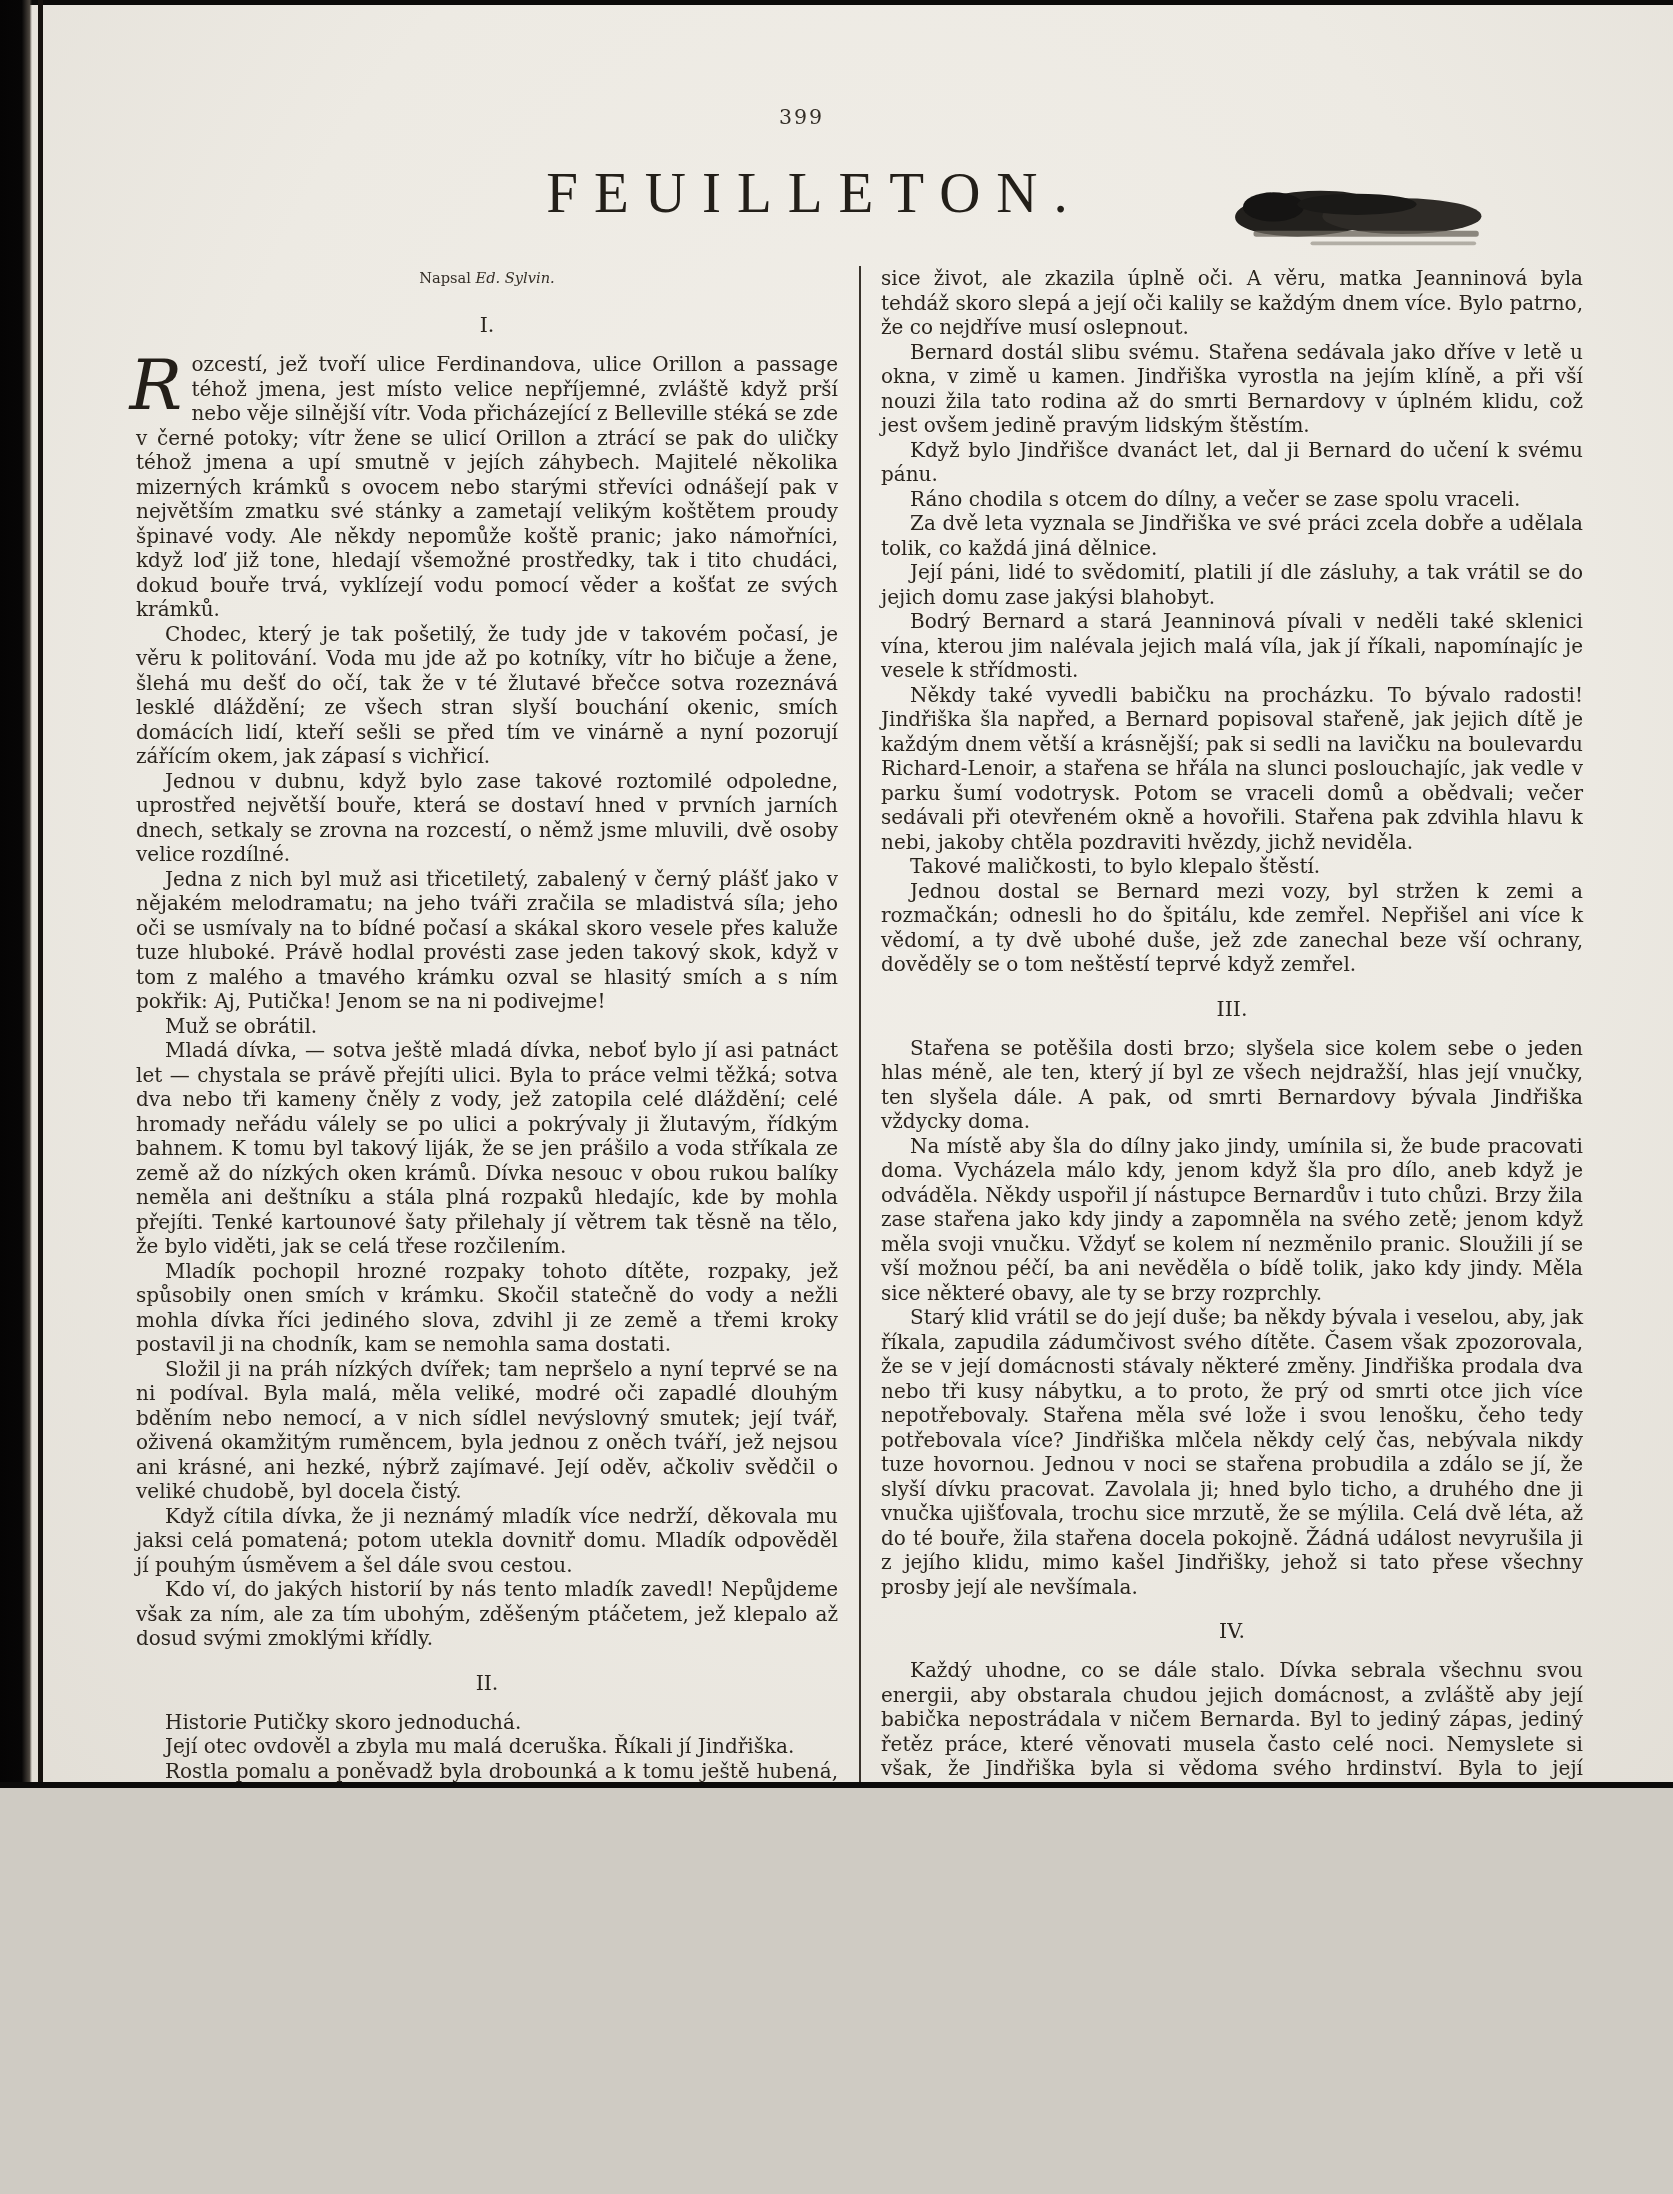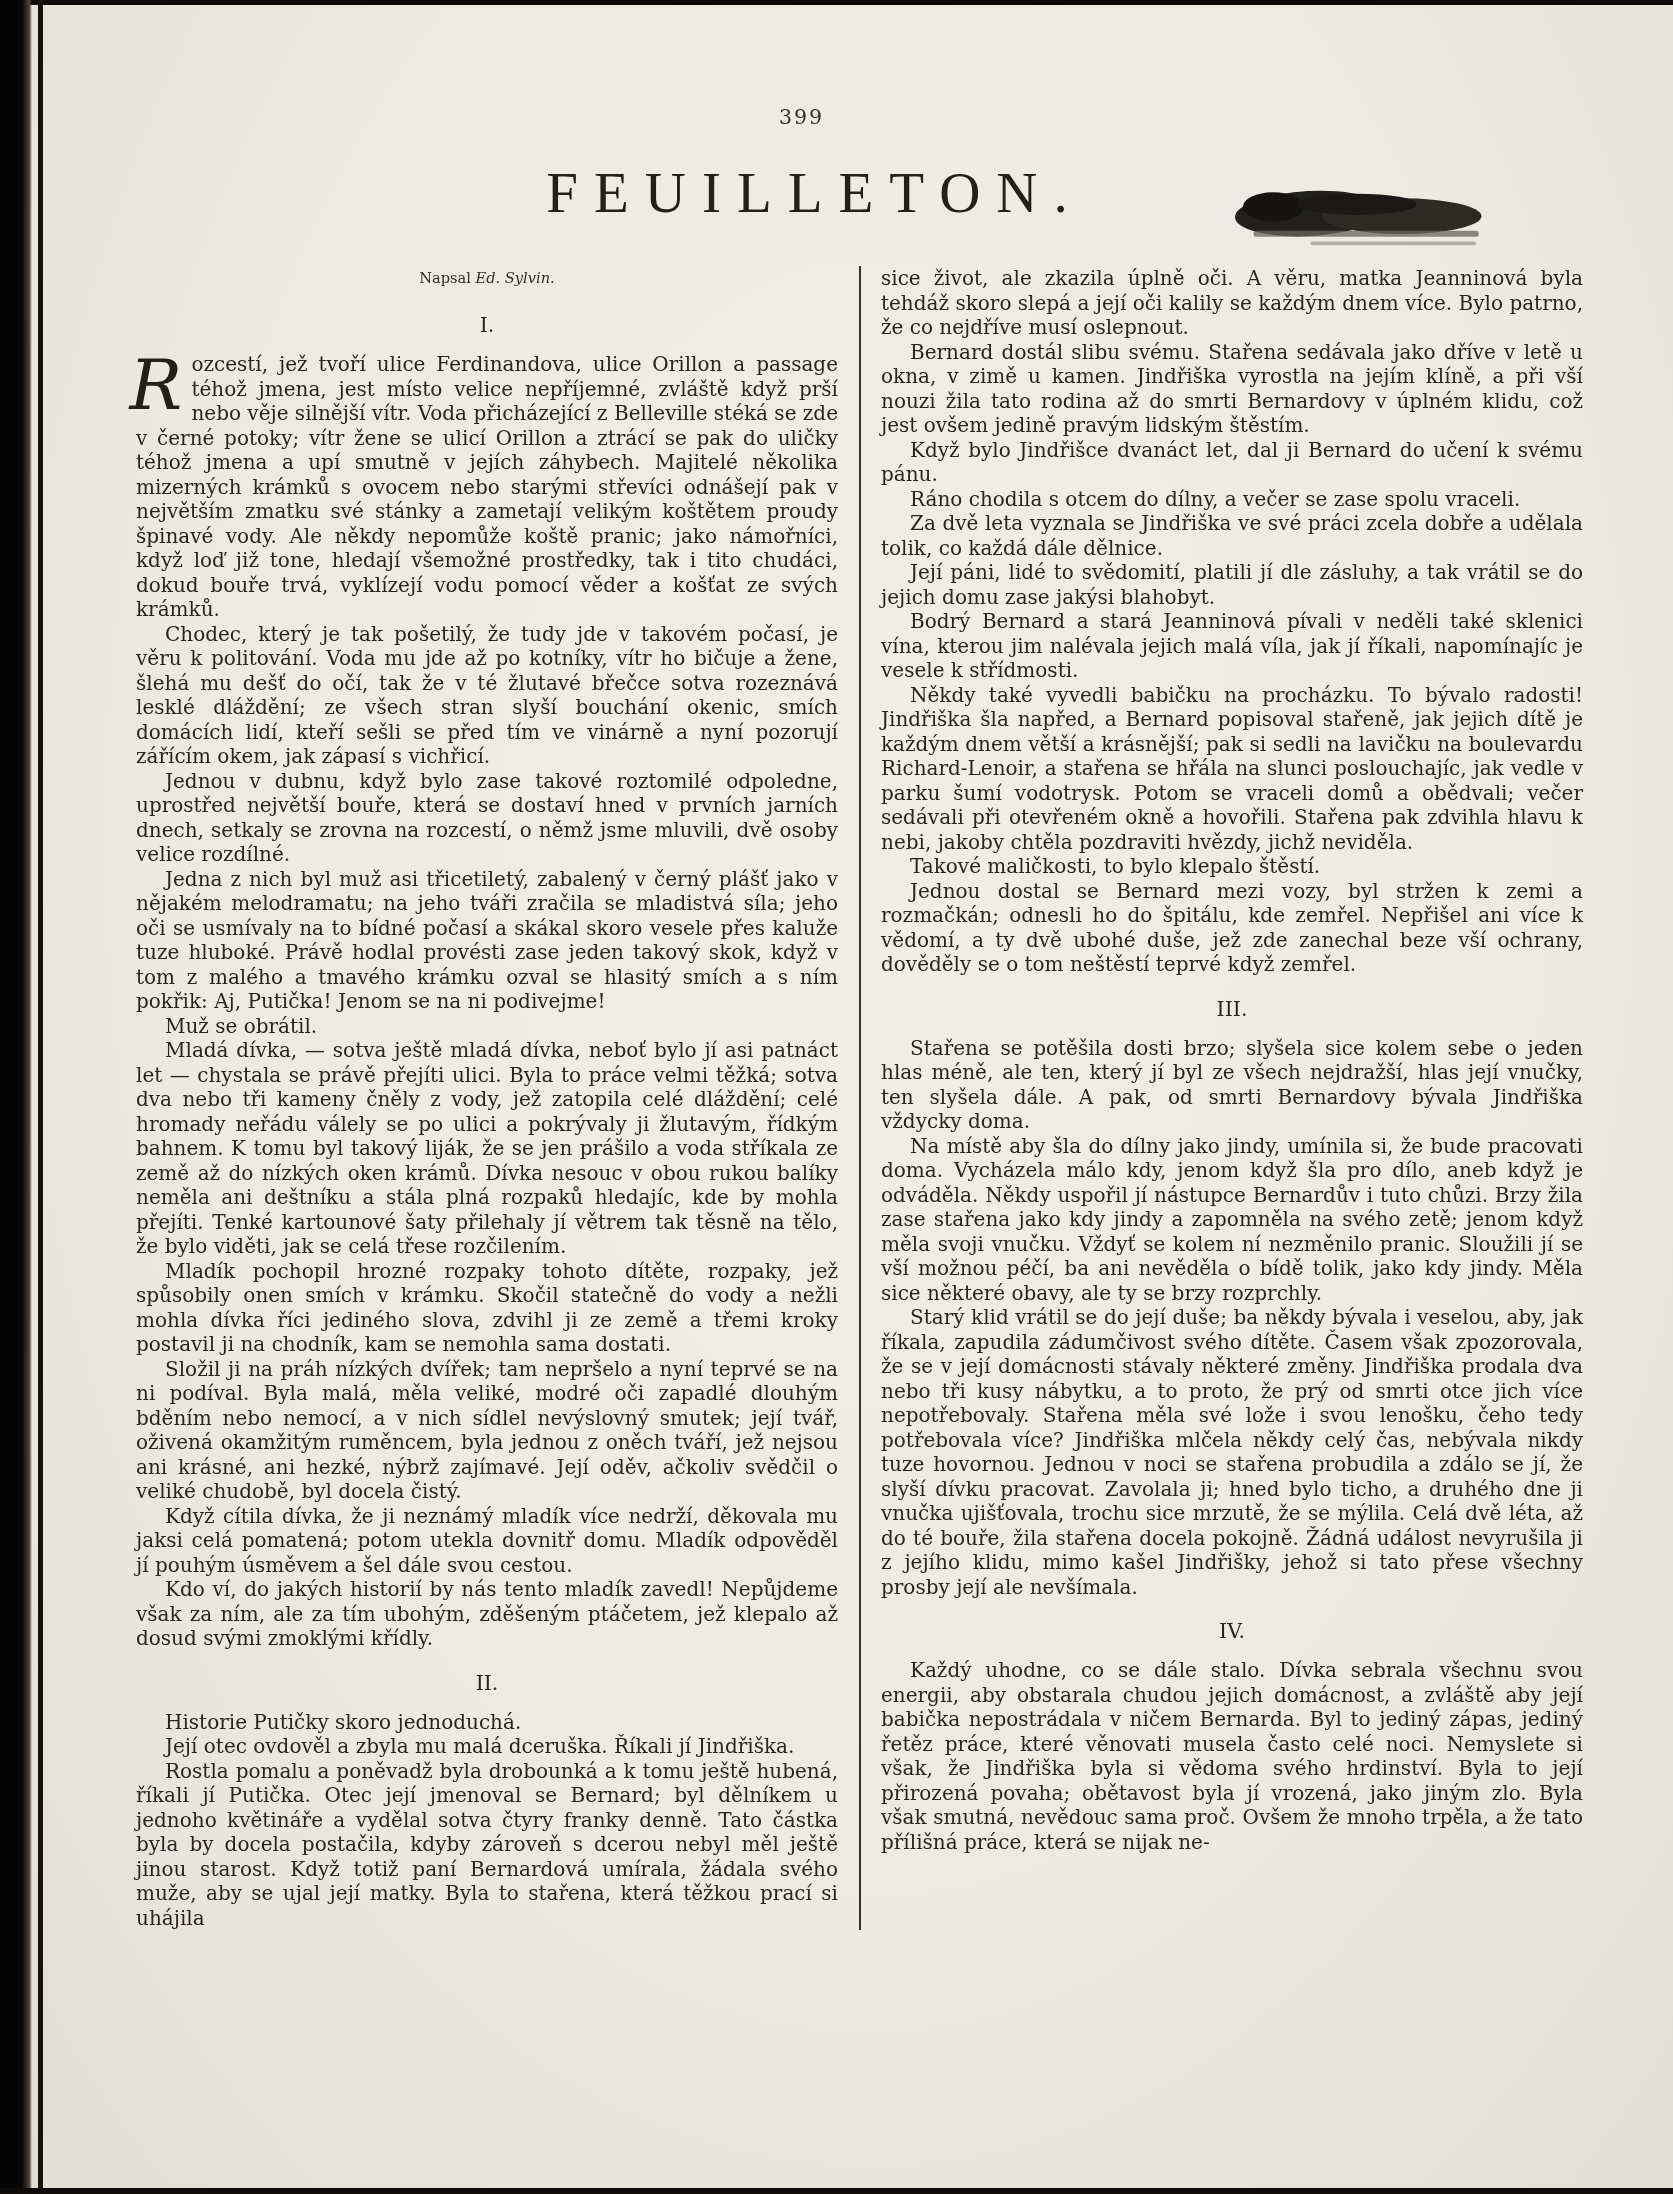--- a/index.html
+++ b/index.html
@@ -6,21 +6,21 @@
     --paper:#edeae3;
     --ink:#2a241d;
   }
   *{margin:0;padding:0;box-sizing:border-box;}
   html,body{background:#cfcbc3;}
   body{
     width:1674px;height:2194px;
     font-family:"DejaVu Serif","Liberation Serif",serif;
   }
   #page{
-    position:relative;width:1674px;height:2194px;overflow:hidden;
+    position:relative;width:1674px;height:1788px;overflow:hidden;
     background:radial-gradient(ellipse at 52% 38%, #f1eee8 0%, var(--paper) 55%, #e2ded6 100%);
   }
   .edge-top{position:absolute;top:0;left:0;width:100%;height:4.6px;background:#0c0b0a;}
   .edge-bottom{position:absolute;bottom:0;left:0;width:100%;height:6px;background:#0c0b0a;}
   .binding{
     position:absolute;top:0;left:0;width:32px;height:100%;
     background:linear-gradient(90deg,#050404 0%,#070606 68%,#4a443d 92%,rgba(74,68,61,0) 100%);
   }
   .binding-line{position:absolute;top:0;left:38px;width:4.6px;height:100%;background:#16120f;}
   .page-number{
@@ -98,21 +98,21 @@
         <p class="blk p">Historie Putičky skoro jednoduchá.</p>
         <p class="blk p">Její otec ovdověl a zbyla mu malá dceruška. Říkali jí Jindřiška.</p>
         <p class="blk p">Rostla pomalu a poněvadž byla drobounká a k tomu ještě hubená, říkali jí Putička. Otec její jmenoval se Bernard; byl dělníkem u jednoho květináře a vydělal sotva čtyry franky denně. Tato částka byla by docela postačila, kdyby zároveň s dcerou nebyl měl ještě jinou starost. Když totiž paní Bernardová umírala, žádala svého muže, aby se ujal její matky. Byla to stařena, která těžkou prací si uhájila</p>
       </div>
     <div class="divider"></div>
     <div class="col" id="col-right">
         <p class="blk p cont">sice život, ale zkazila úplně oči. A věru, matka Jeanninová byla tehdáž skoro slepá a její oči kalily se každým dnem více. Bylo patrno, že co nejdříve musí oslepnout.</p>
         <p class="blk p">Bernard dostál slibu svému. Stařena sedávala jako dříve v letě u okna, v zimě u kamen. Jindřiška vyrostla na jejím klíně, a při vší nouzi žila tato rodina až do smrti Bernardovy v úplném klidu, což jest ovšem jedině pravým lidským štěstím.</p>
         <p class="blk p">Když bylo Jindřišce dvanáct let, dal ji Bernard do učení k svému pánu.</p>
         <p class="blk p">Ráno chodila s otcem do dílny, a večer se zase spolu vraceli.</p>
-        <p class="blk p">Za dvě leta vyznala se Jindřiška ve své práci zcela dobře a udělala tolik, co každá dále dělnice.</p>
+        <p class="blk p">Za dvě leta vyznala se Jindřiška ve své práci zcela dobře a udělala tolik, co každá jiná dělnice.</p>
         <p class="blk p">Její páni, lidé to svědomití, platili jí dle zásluhy, a tak vrátil se do jejich domu zase jakýsi blahobyt.</p>
         <p class="blk p">Bodrý Bernard a stará Jeanninová pívali v neděli také sklenici vína, kterou jim nalévala jejich malá víla, jak jí říkali, napomínajíc je vesele k střídmosti.</p>
         <p class="blk p">Někdy také vyvedli babičku na procházku. To bývalo radosti! Jindřiška šla napřed, a Bernard popisoval stařeně, jak jejich dítě je každým dnem větší a krásnější; pak si sedli na lavičku na boulevardu Richard-Lenoir, a stařena se hřála na slunci poslouchajíc, jak vedle v parku šumí vodotrysk. Potom se vraceli domů a obědvali; večer sedávali při otevřeném okně a hovořili. Stařena pak zdvihla hlavu k nebi, jakoby chtěla pozdraviti hvězdy, jichž neviděla.</p>
         <p class="blk p">Takové maličkosti, to bylo klepalo štěstí.</p>
         <p class="blk p">Jednou dostal se Bernard mezi vozy, byl stržen k zemi a rozmačkán; odnesli ho do špitálu, kde zemřel. Nepřišel ani více k vědomí, a ty dvě ubohé duše, jež zde zanechal beze vší ochrany, dověděly se o tom neštěstí teprvé když zemřel.</p>
         <div class="blk numeral">III.</div>
         <p class="blk p">Stařena se potěšila dosti brzo; slyšela sice kolem sebe o jeden hlas méně, ale ten, který jí byl ze všech nejdražší, hlas její vnučky, ten slyšela dále. A pak, od smrti Bernardovy bývala Jindřiška vždycky doma.</p>
         <p class="blk p">Na místě aby šla do dílny jako jindy, umínila si, že bude pracovati doma. Vycházela málo kdy, jenom když šla pro dílo, aneb když je odváděla. Někdy uspořil jí nástupce Bernardův i tuto chůzi. Brzy žila zase stařena jako kdy jindy a zapomněla na svého zetě; jenom když měla svoji vnučku. Vždyť se kolem ní nezměnilo pranic. Sloužili jí se vší možnou péčí, ba ani nevěděla o bídě tolik, jako kdy jindy. Měla sice některé obavy, ale ty se brzy rozprchly.</p>
         <p class="blk p">Starý klid vrátil se do její duše; ba někdy bývala i veselou, aby, jak říkala, zapudila zádumčivost svého dítěte. Časem však zpozorovala, že se v její domácnosti stávaly některé změny. Jindřiška prodala dva nebo tři kusy nábytku, a to proto, že prý od smrti otce jich více nepotřebovaly. Stařena měla své lože i svou lenošku, čeho tedy potřebovala více? Jindřiška mlčela někdy celý čas, nebývala nikdy tuze hovornou. Jednou v noci se stařena probudila a zdálo se jí, že slyší dívku pracovat. Zavolala ji; hned bylo ticho, a druhého dne ji vnučka ujišťovala, trochu sice mrzutě, že se mýlila. Celá dvě léta, až do té bouře, žila stařena docela pokojně. Žádná událost nevyrušila ji z jejího klidu, mimo kašel Jindřišky, jehož si tato přese všechny prosby její ale nevšímala.</p>
         <div class="blk numeral">IV.</div>

